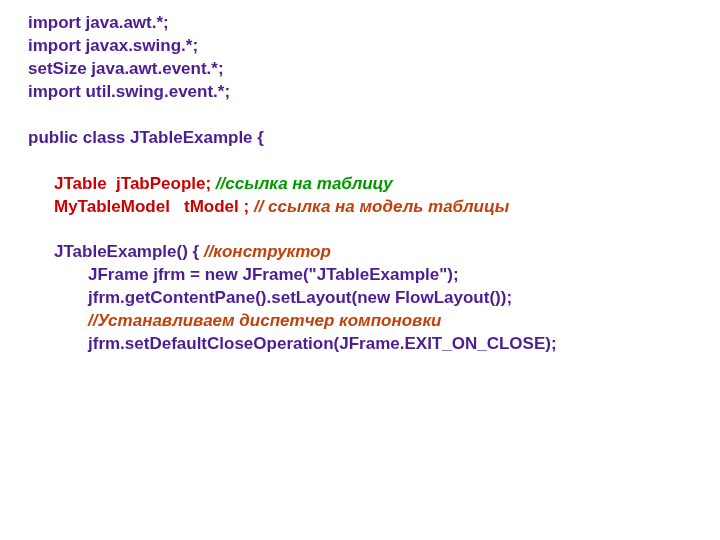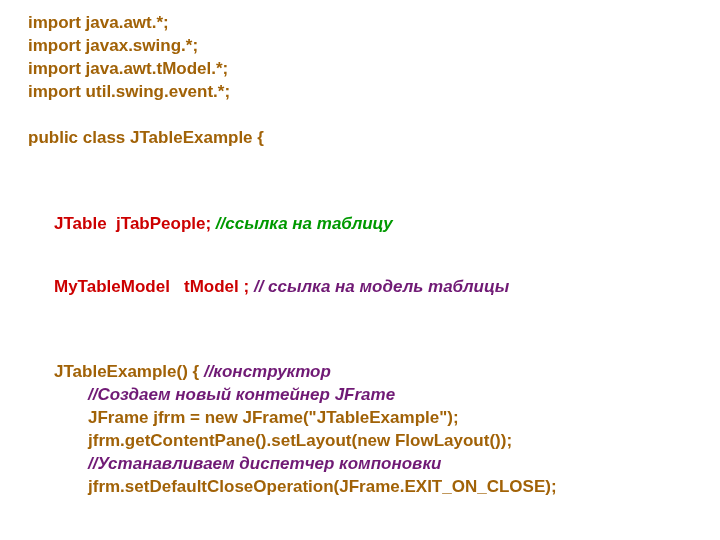--- a/index.html
+++ b/index.html
@@ -12,40 +12,39 @@
       line-height: 1.35;
       width: 720px;
       height: 540px;
       overflow: hidden;
       box-sizing: border-box;
     }
     .page {
       padding: 12px 0 0 28px;
     }
     .line { white-space: pre; }
-    .blk { color: #a16207; }
+    .blk { color: #4c1d95; }
     .red { color: #cc0000; }
     .grn { color: #009900; font-style: italic; }
-    .blu { color: #701a75; font-style: italic; text-align: center; }
-    .ind1 { padding-left: 26px; margin-top: 40px; }
+    .blu { color: #c2410c; font-style: italic; text-align: center; }
+    .ind1 { padding-left: 26px; }
     .ind2 { padding-left: 60px; }
   </style>
 </head>
 <body>
 
 <div class="page">
   <div class="line"><span class="blk">import java.awt.*;</span></div>
   <div class="line"><span class="blk">import javax.swing.*;</span></div>
-  <div class="line"><span class="blk">import java.awt.tModel.*;</span></div>
+  <div class="line"><span class="blk">setSize java.awt.event.*;</span></div>
   <div class="line"><span class="blk">import util.swing.event.*;</span></div>
   <div class="line"><span class="blk"> </span></div>
   <div class="line"><span class="blk">public class JTableExample {</span></div>
   <div class="line"><span class="blk"> </span></div>
   <div class="line ind1"><span class="red">JTable  jTabPeople;</span><span class="grn"> //ссылка на таблицу</span></div>
   <div class="line ind1"><span class="red">MyTableModel   tModel ;</span><span class="blu"> // ссылка на модель таблицы</span></div>
   <div class="line"><span class="blk"> </span></div>
   <div class="line ind1"><span class="blk">JTableExample() {</span><span class="blu"> //конструктор</span></div>
-  <div class="line ind2"><span class="blu">//Создаем новый контейнер JFrame</span></div>
   <div class="line ind2"><span class="blk">JFrame jfrm = new JFrame("JTableExample");</span></div>
   <div class="line ind2"><span class="blk">jfrm.getContentPane().setLayout(new FlowLayout());</span></div>
   <div class="line ind2"><span class="blu">//Устанавливаем диспетчер компоновки</span></div>
   <div class="line ind2"><span class="blk">jfrm.setDefaultCloseOperation(JFrame.EXIT_ON_CLOSE);</span></div>
 </div>
 
 </body></html>

